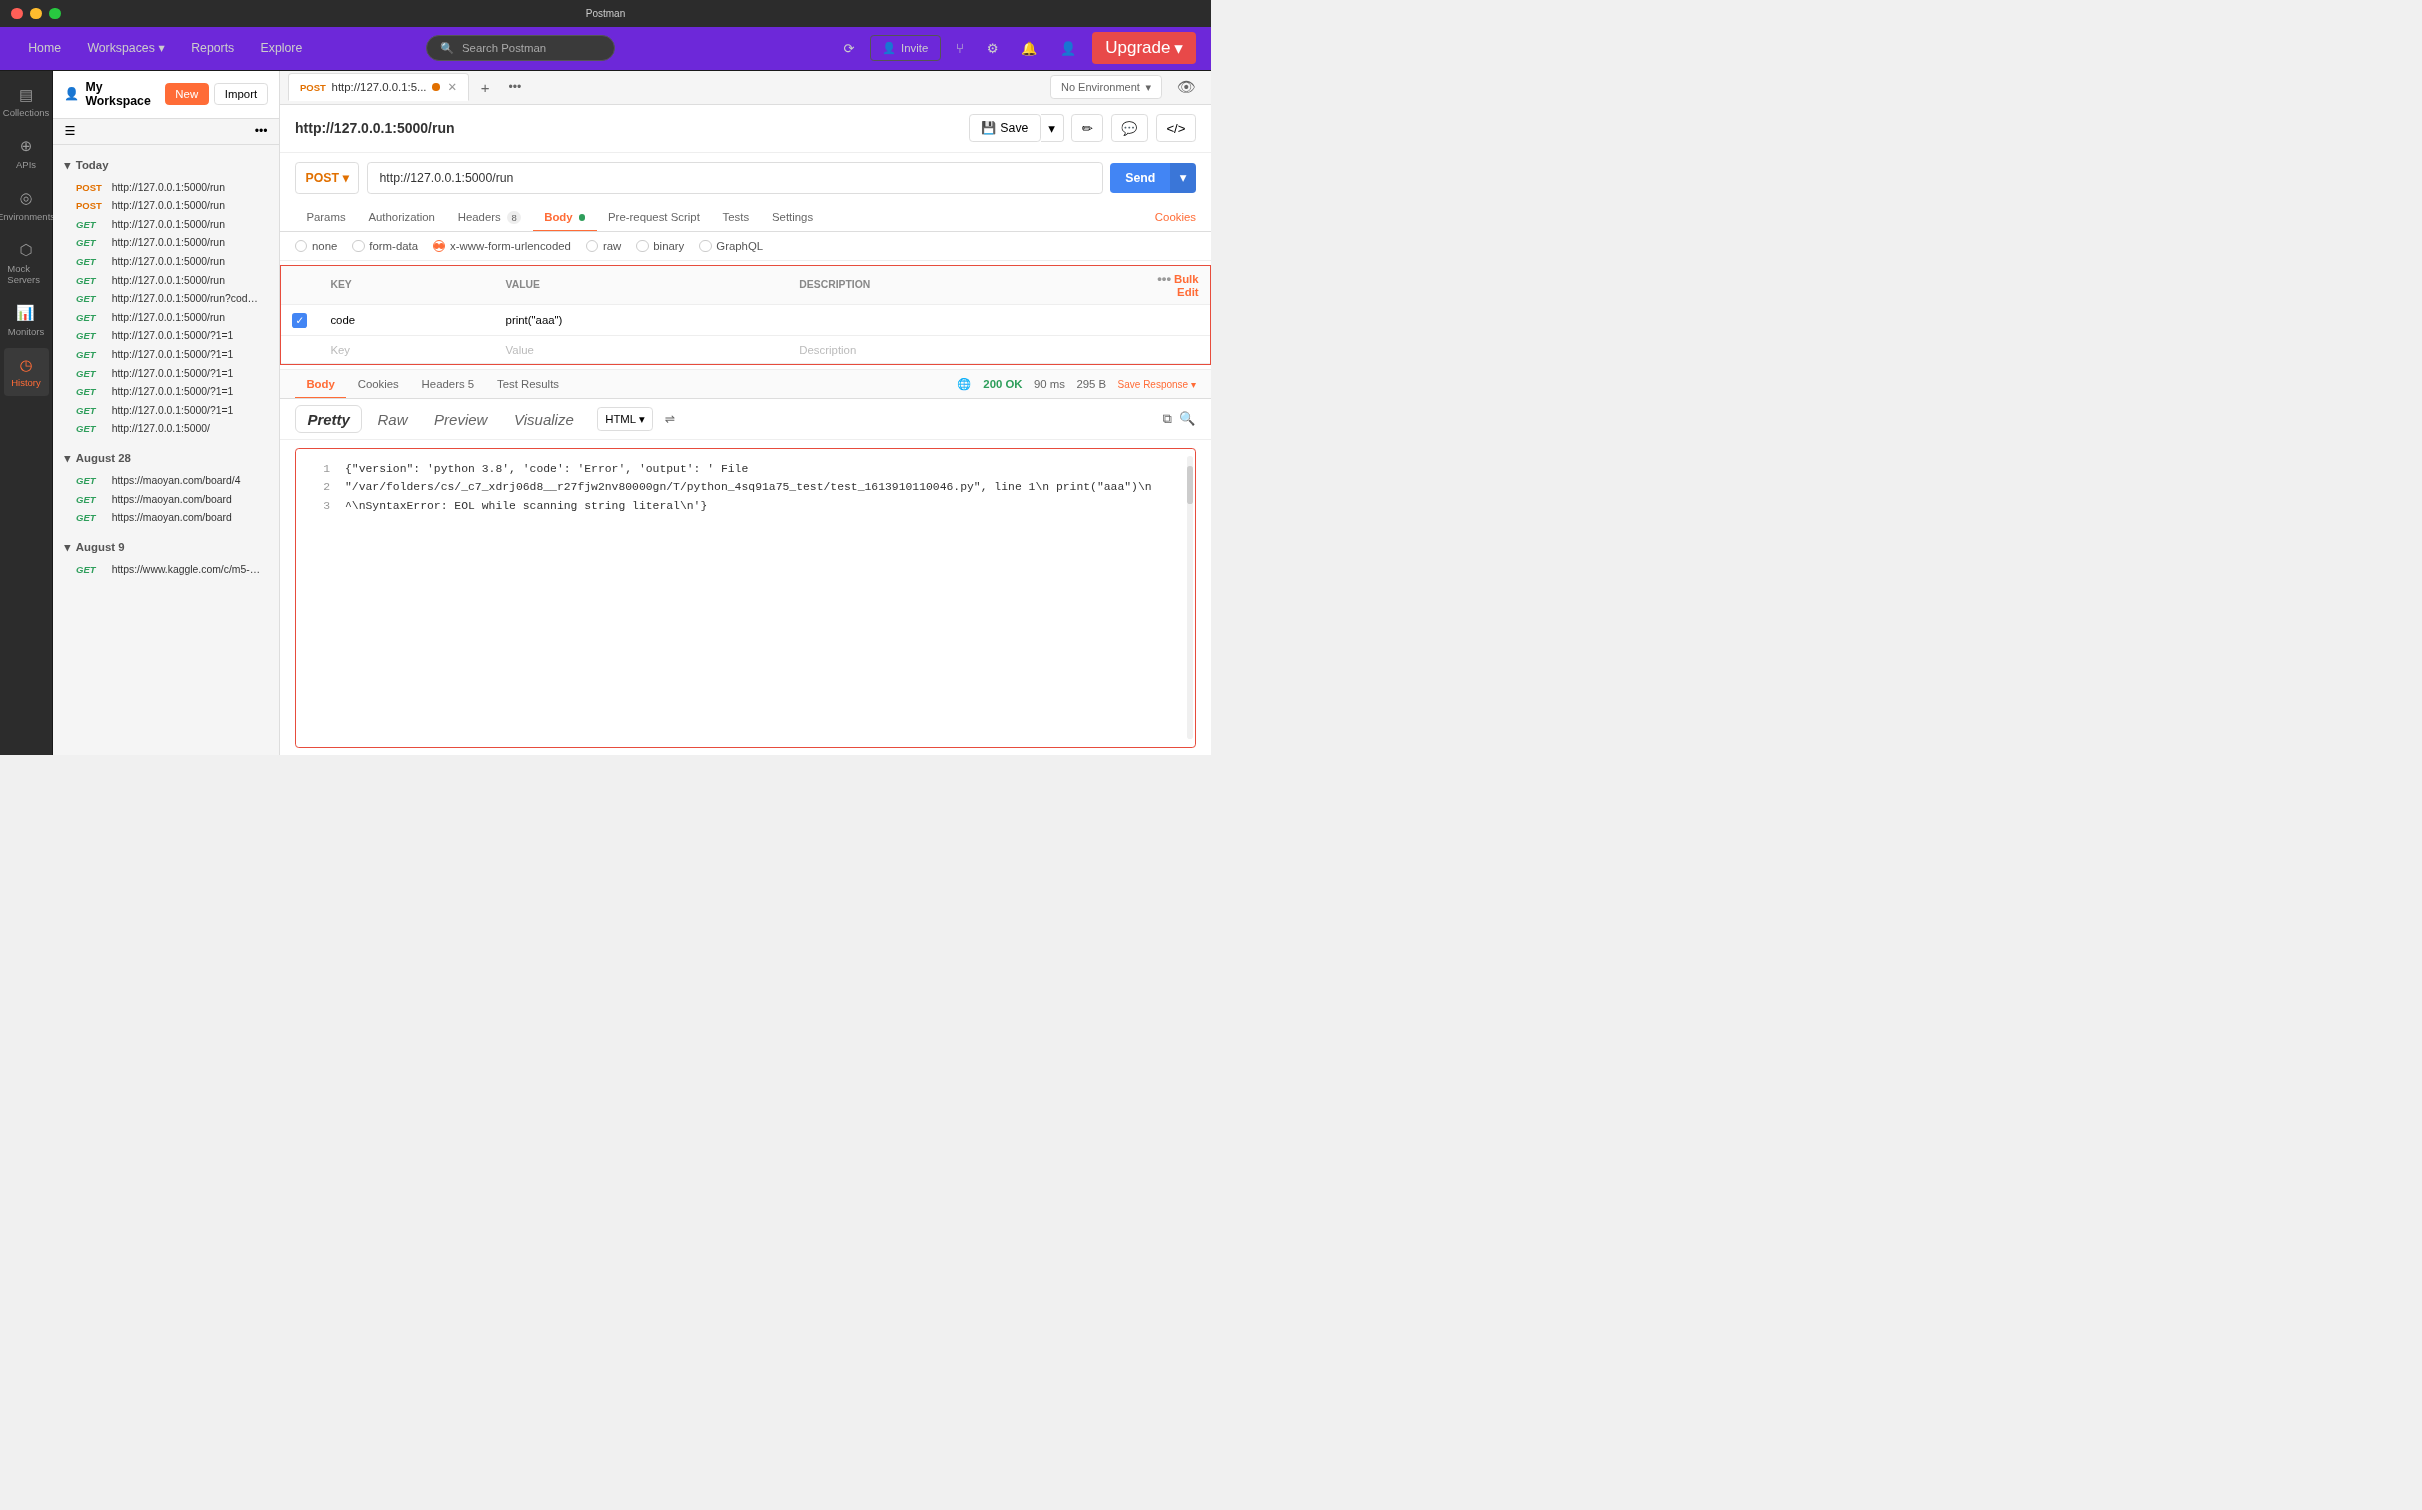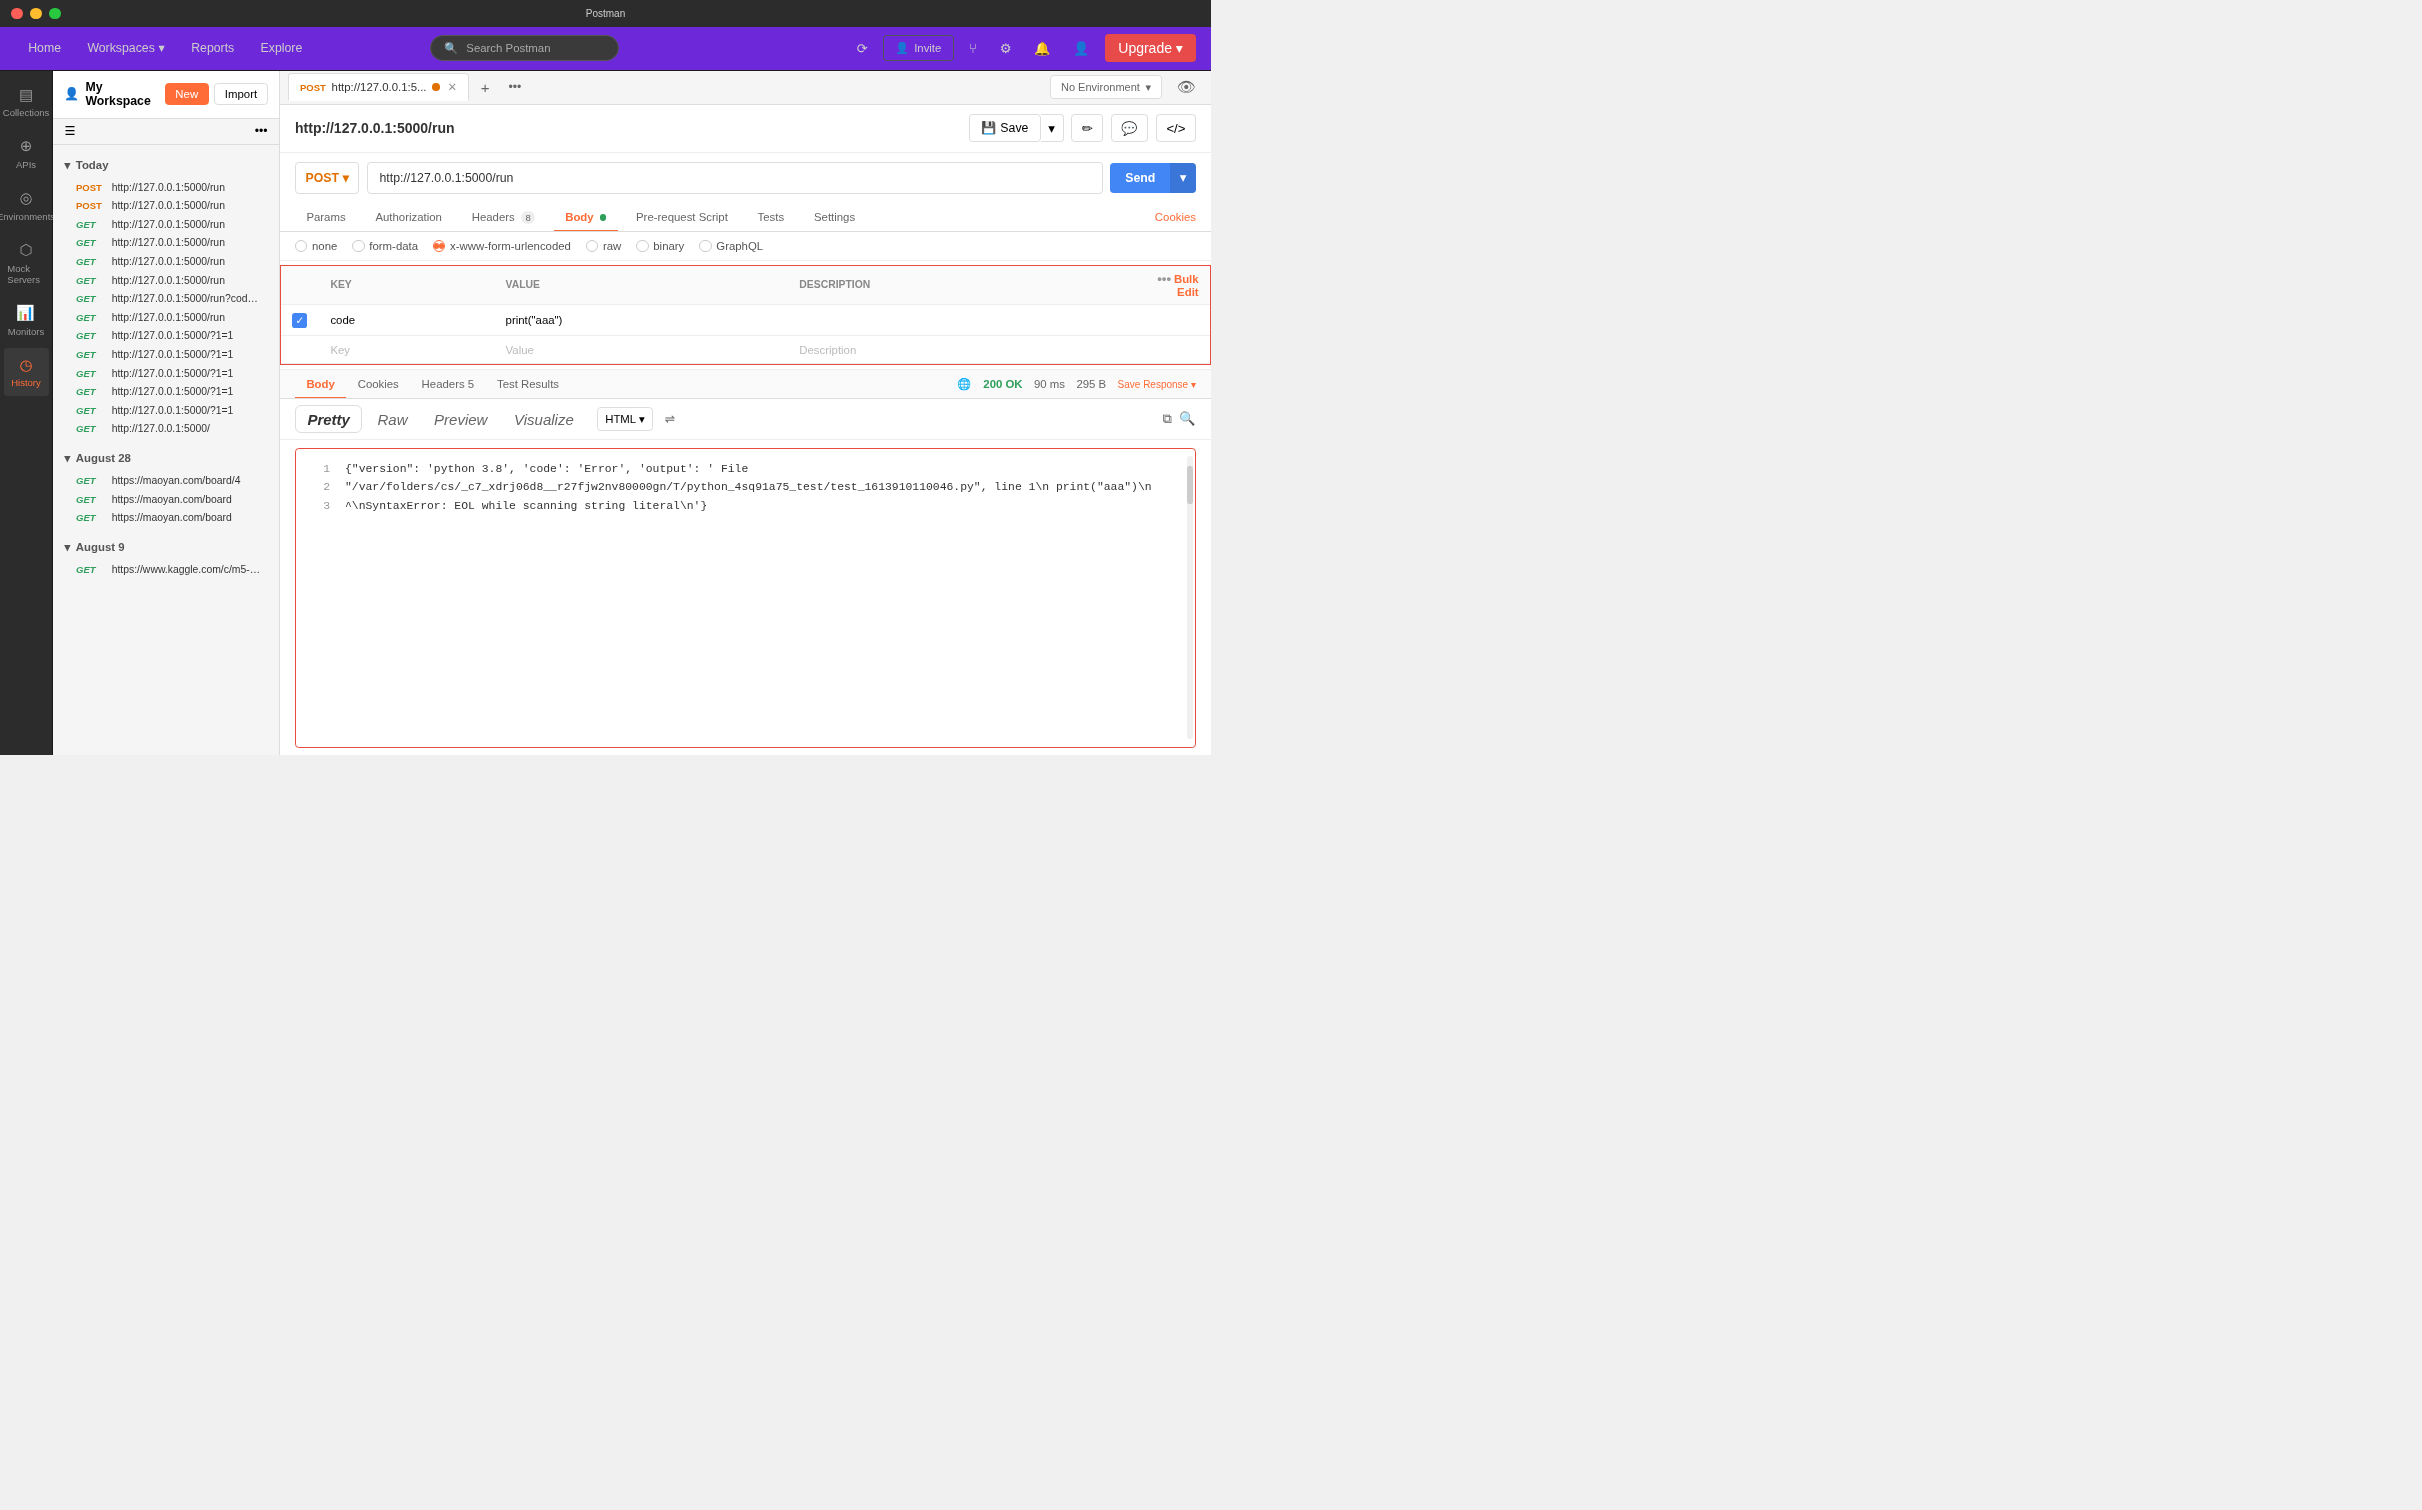--- a/index.html
+++ b/index.html
@@ -85,21 +85,21 @@
       align-items: center;
       gap: 4.7px;
     }
     .upgrade-btn {
       background: #e84949;
       color: white;
       border: none;
       padding: 5.7px 13.2px;
       border-radius: 3.8px;
       cursor: pointer;
-      font-size: 14px;
+      font-size: 17px;
       display: flex;
       align-items: center;
       gap: 3.8px;
     }
 
     
     .main-container {
       display: flex;
       height: calc(755px - 70px);
     }
@@ -332,21 +332,21 @@
       border-radius: 0 3.8px 3.8px 0;
       cursor: pointer;
     }
 
     
     .req-tabs {
       display: flex;
       align-items: center;
       padding: 0 15px;
       border-bottom: 0.9px solid #ddd;
-      gap: 7px;
+      gap: 0;
     }
     .req-tab {
       padding: 7.6px 11.4px;
       font-size: 11.4px;
       cursor: pointer;
       color: #666;
       border-bottom: 1.9px solid transparent;
     }
     .req-tab.active { color: #ff6c37; border-bottom-color: #ff6c37; font-weight: 600; }
     .req-tab .tab-badge {

